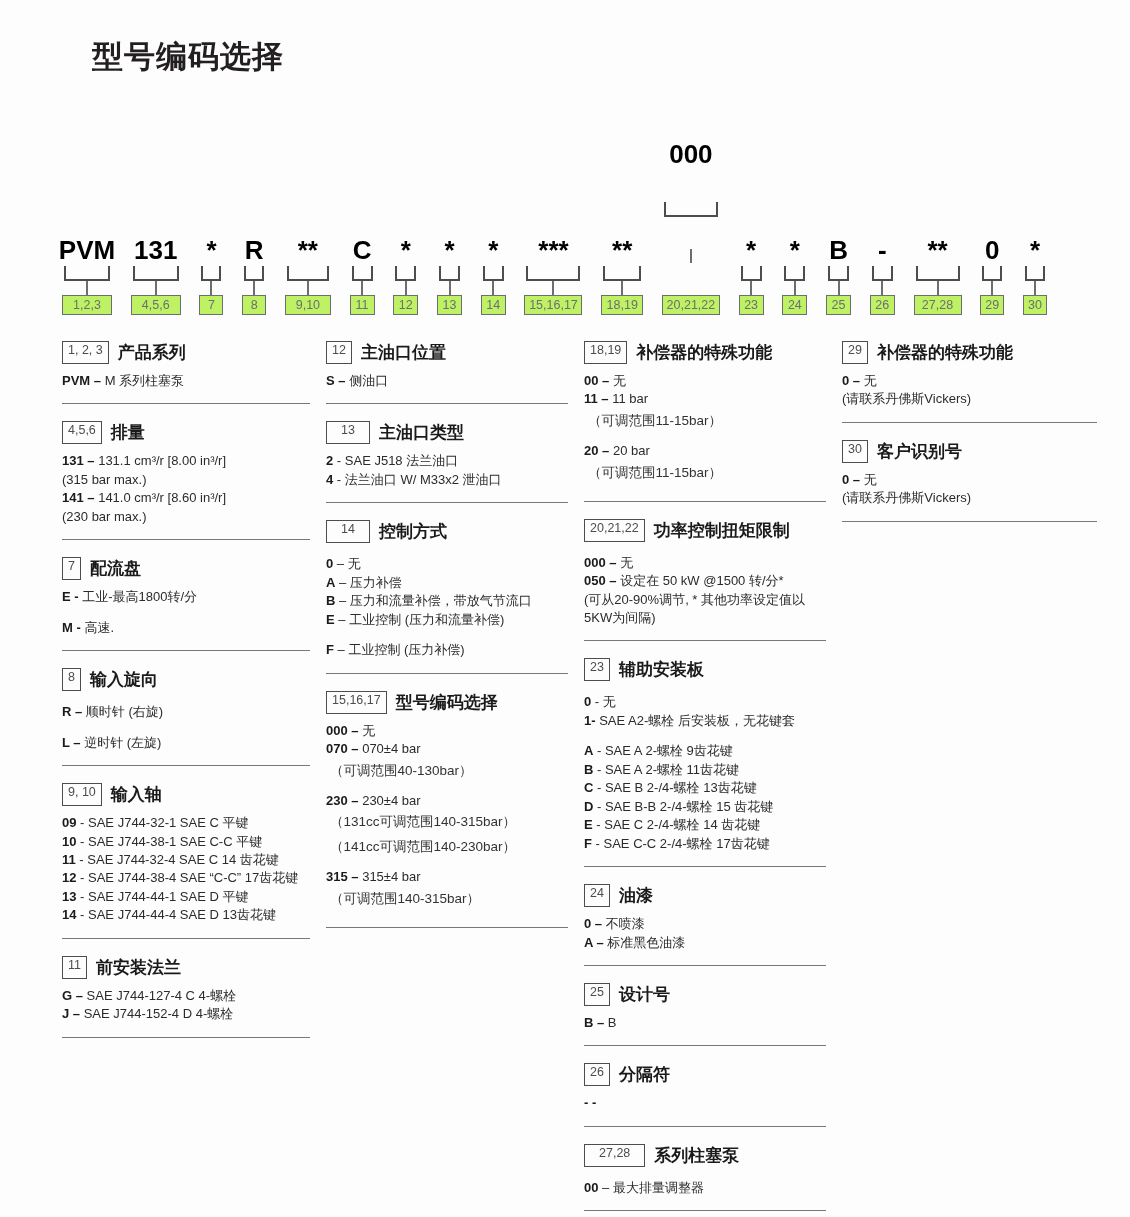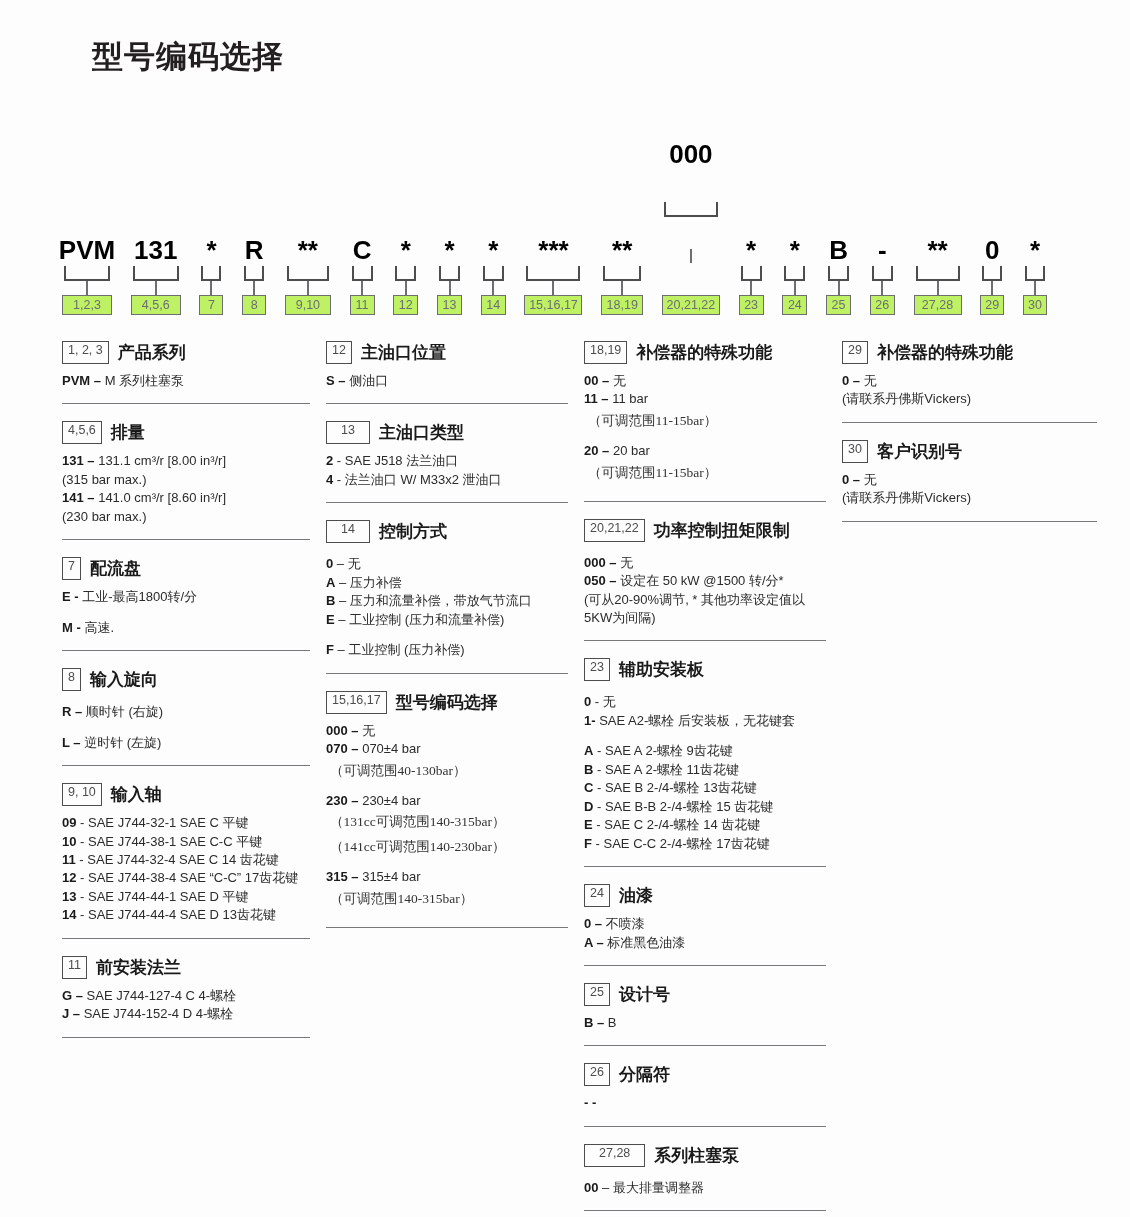--- a/index.html
+++ b/index.html
@@ -88,21 +88,21 @@
   .sec-box.wide { padding: 1px 14px; }
   .sec-title { font-weight: bold; font-size: 17px; color: #1a1a1a; }
   .line {
     margin: 0;
     font-size: 13px;
     line-height: 1.42;
     color: #2b2b2b;
   }
   .line b { color: #1a1a1a; }
   .line.mt { margin-top: 12px; }
-  .line.note { font-size: 13.5px; padding-left: 4px; margin-top: 2px; margin-bottom: 6px; color: #333; font-family: Liberation Serif, serif; }
+  .line.note { font-size: 13.5px; padding-left: 4px; margin-top: 2px; margin-bottom: 6px; color: #333; }
 </style>
 </head>
 <body>
 
 <div class="page">
 
   <h1 class="page-title">型号编码选择</h1>
 
   <div class="code-row">
       <div class="seg" style="width: 50px;">

